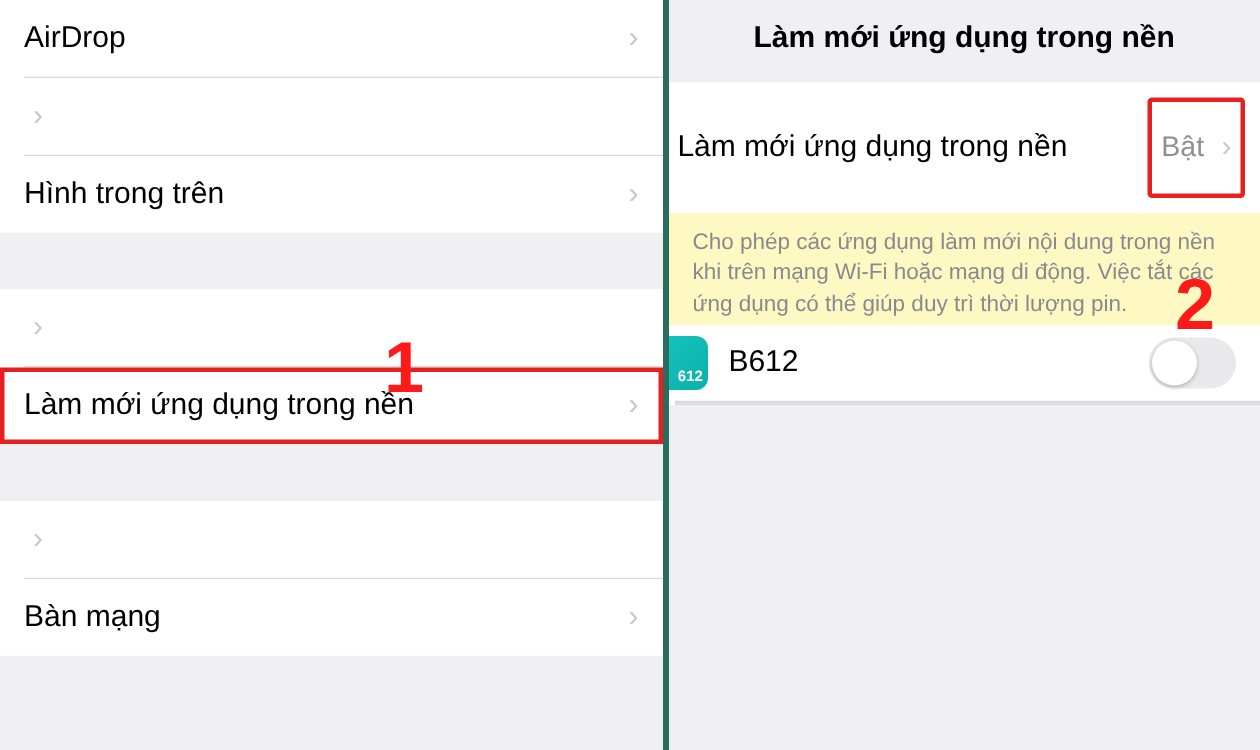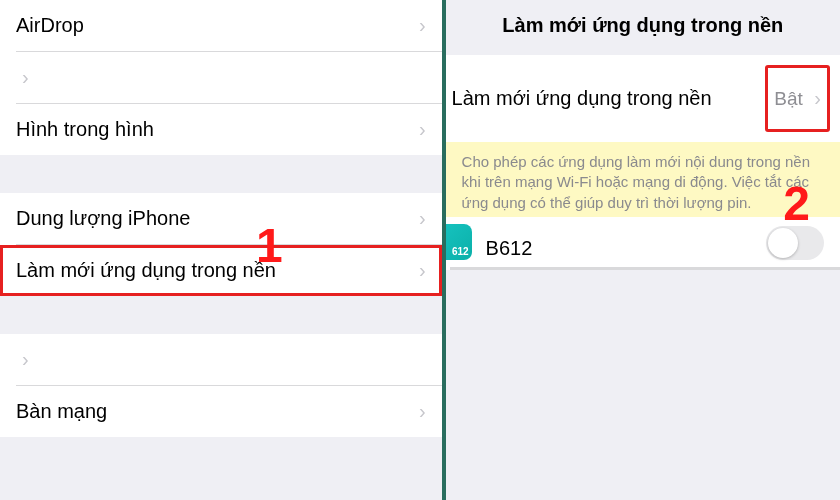--- a/index.html
+++ b/index.html
@@ -46,21 +46,21 @@
     border: 3px solid #e62020; border-radius: 3px;
     padding: 19px 6px; margin: -4px -6px;
   }
 
   .footer-text {
     font-size: 15px; color: #8a8a8e; padding: 10px 16px 4px;
     line-height: 1.35; background: #fef9c3;
   }
 
   .app-row {
-    display: flex; align-items: flex-end; background: #fff;
+    display: flex; align-items: center; background: #fff;
     padding: 7px 16px 7px 0; position: relative;
   }
   .app-icon {
     width: 36px; height: 36px; border-radius: 8px; margin: 0 14px 0 2px;
     flex: 0 0 36px;
   }
   .app-label { flex: 1; font-size: 20px; color: #000; }
 
   .ic-b612 { background: linear-gradient(135deg,#17c4c1,#0bb0a9); position: relative; }
   .ic-b612::after { content: "612"; position: absolute; color: #fff; font-size: 10px; font-weight: 700; right: 3px; bottom: 3px; }
@@ -94,30 +94,29 @@
     <div class="row">
       <span class="label">AirDrop</span>
       <span class="chev">›</span>
     </div>
     <div class="sep"></div>
     <div class="row">
       <span class="chev">›</span>
     </div>
     <div class="sep"></div>
     <div class="row">
-      <span class="label">Hình trong hình</span>
+      <span class="label">Hình trong trên</span>
       <span class="chev">›</span>
     </div>
   </div>
 
   <div class="gap"></div>
 
   <div class="group">
     <div class="row">
-      <span class="label">Dung lượng iPhone</span>
       <span class="chev">›</span>
     </div>
     <div class="sep"></div>
     <div class="row highlight-row">
       <span class="label">Làm mới ứng dụng trong nền</span>
       <span class="chev">›</span>
     </div>
   </div>
 
   <div class="gap"></div>

